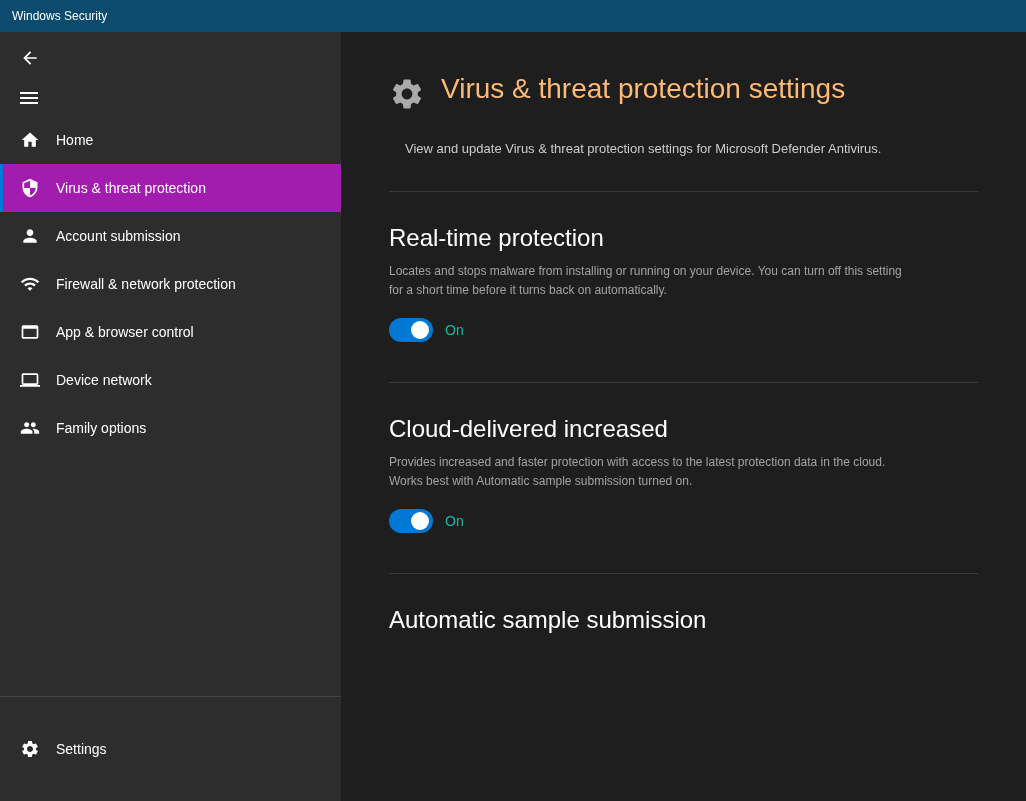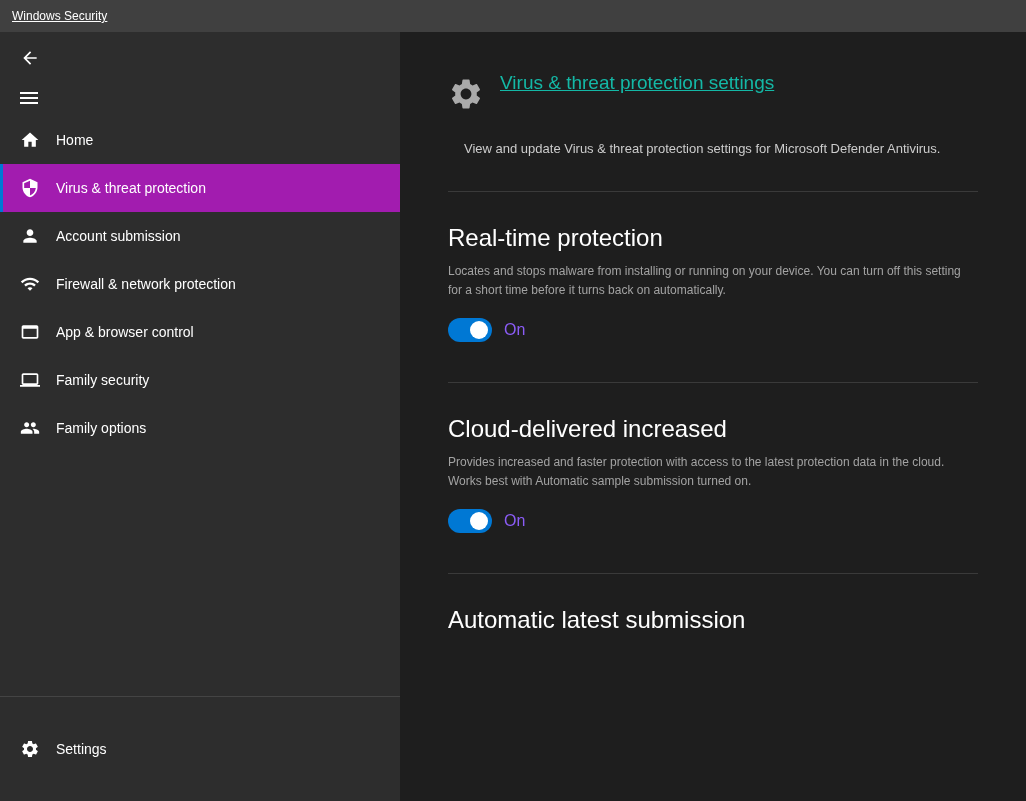--- a/index.html
+++ b/index.html
@@ -9,43 +9,42 @@
       background: #1e1e1e;
       font-family: 'Segoe UI', Arial, sans-serif;
       color: #ffffff;
       overflow: hidden;
       display: flex;
       flex-direction: column;
     }
 
     
     .title-bar {
-      background: #404040;
+      background: #0c4a6e;
       height: 32px;
       display: flex;
       align-items: center;
       padding: 0 12px;
       flex-shrink: 0;
-      text-decoration: underline;
     }
     .title-bar-text {
       font-size: 12px;
       color: #ffffff;
     }
 
     
     .main-layout {
       display: flex;
       flex: 1;
       overflow: hidden;
     }
 
     
     .sidebar {
-      width: 400px;
+      width: 341px;
       background: #2d2d2d;
       display: flex;
       flex-direction: column;
       flex-shrink: 0;
       overflow: hidden;
     }
 
     .sidebar-top {
       padding: 12px 16px;
       display: flex;
@@ -147,25 +146,24 @@
     }
 
     .page-header-icon {
       font-size: 28px;
       color: #aaaaaa;
       margin-top: 4px;
       flex-shrink: 0;
     }
 
     .page-title {
-      font-size: 19px;
+      font-size: 28px;
       font-weight: 300;
       line-height: 1.2;
-      color: #14b8a6;
-      text-decoration: underline;
+      color: #fdba74;
     }
 
     .page-subtitle {
       font-size: 13px;
       color: #cccccc;
       line-height: 1.5;
       margin-bottom: 32px;
       max-width: 520px;
       margin-left: 16px;
     }
@@ -221,22 +219,22 @@
       height: 18px;
       width: 18px;
       left: 22px;
       top: 3px;
       background: #ffffff;
       border-radius: 50%;
       transition: 0.2s;
     }
 
     .toggle-label {
-      font-size: 16px;
-      color: #8b5cf6;
+      font-size: 14px;
+      color: #14b8a6;
     }
 
     .divider {
       border: none;
       border-top: 1px solid #3a3a3a;
       margin: 8px 0 32px 0;
     }
 
     
     svg {
@@ -318,21 +316,21 @@
         </span>
         <span class="nav-label">App &amp; browser control</span>
       </div>
 
       <div class="nav-item">
         <span class="nav-icon">
           <svg viewBox="0 0 24 24">
               <path d="M20 18c1.1 0 1.99-.9 1.99-2L22 6c0-1.1-.9-2-2-2H4c-1.1 0-2 .9-2 2v10c0 1.1.9 2 2 2H0v2h24v-2h-4zM4 6h16v10H4V6z"></path>
             </svg>
         </span>
-        <span class="nav-label">Family security</span>
+        <span class="nav-label">Device network</span>
       </div>
 
 
       <div class="nav-item">
         <span class="nav-icon">
           <svg viewBox="0 0 24 24">
               <path d="M16 11c1.66 0 2.99-1.34 2.99-3S17.66 5 16 5c-1.66 0-3 1.34-3 3s1.34 3 3 3zm-8 0c1.66 0 2.99-1.34 2.99-3S9.66 5 8 5C6.34 5 5 6.34 5 8s1.34 3 3 3zm0 2c-2.33 0-7 1.17-7 3.5V19h14v-2.5c0-2.33-4.67-3.5-7-3.5zm8 0c-.29 0-.62.02-.97.05 1.16.84 1.97 1.97 1.97 3.45V19h6v-2.5c0-2.33-4.67-3.5-7-3.5z"></path>
             </svg>
         </span>
         <span class="nav-label">Family options</span>
@@ -394,18 +392,18 @@
             <span class="toggle-thumb"></span>
           </span>
         </label>
         <span class="toggle-label">On</span>
       </div>
     </div>
 
     <hr class="divider">
 
     <div class="section">
-      <h2 class="section-title">Automatic latest submission</h2>
+      <h2 class="section-title">Automatic sample submission</h2>
     </div>
 
   </div>
 
 </div>
 
 </body></html>

